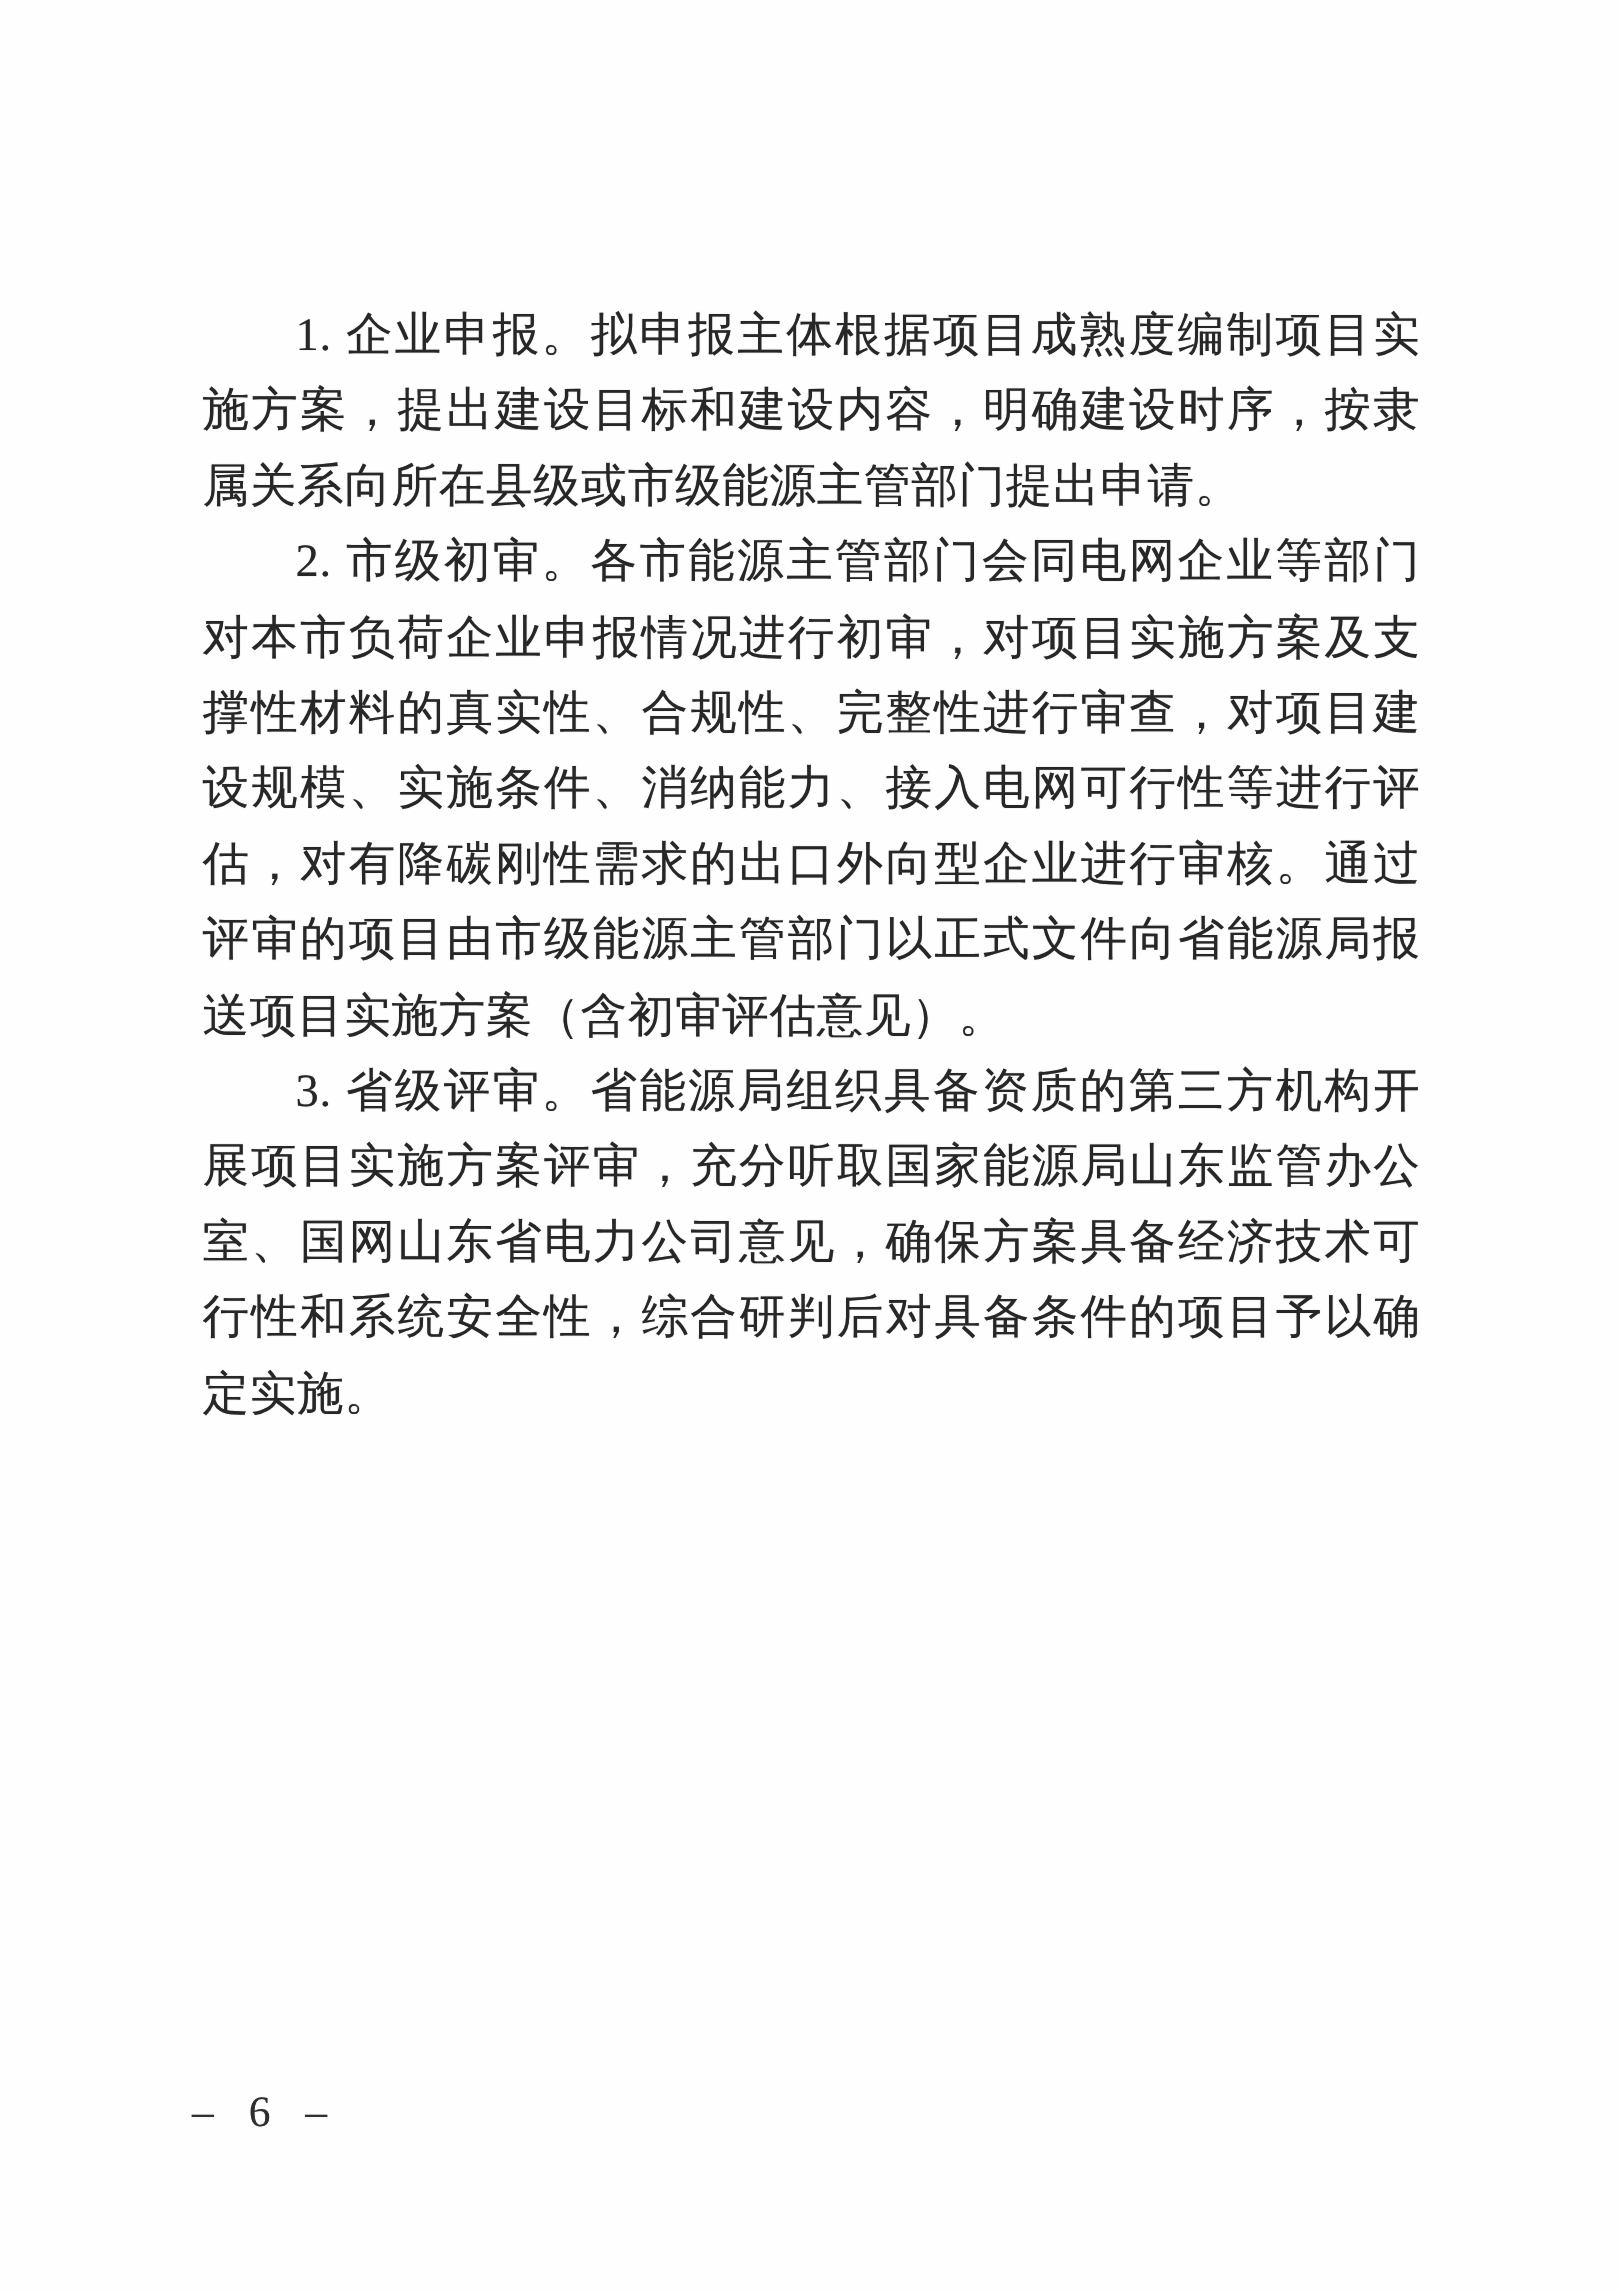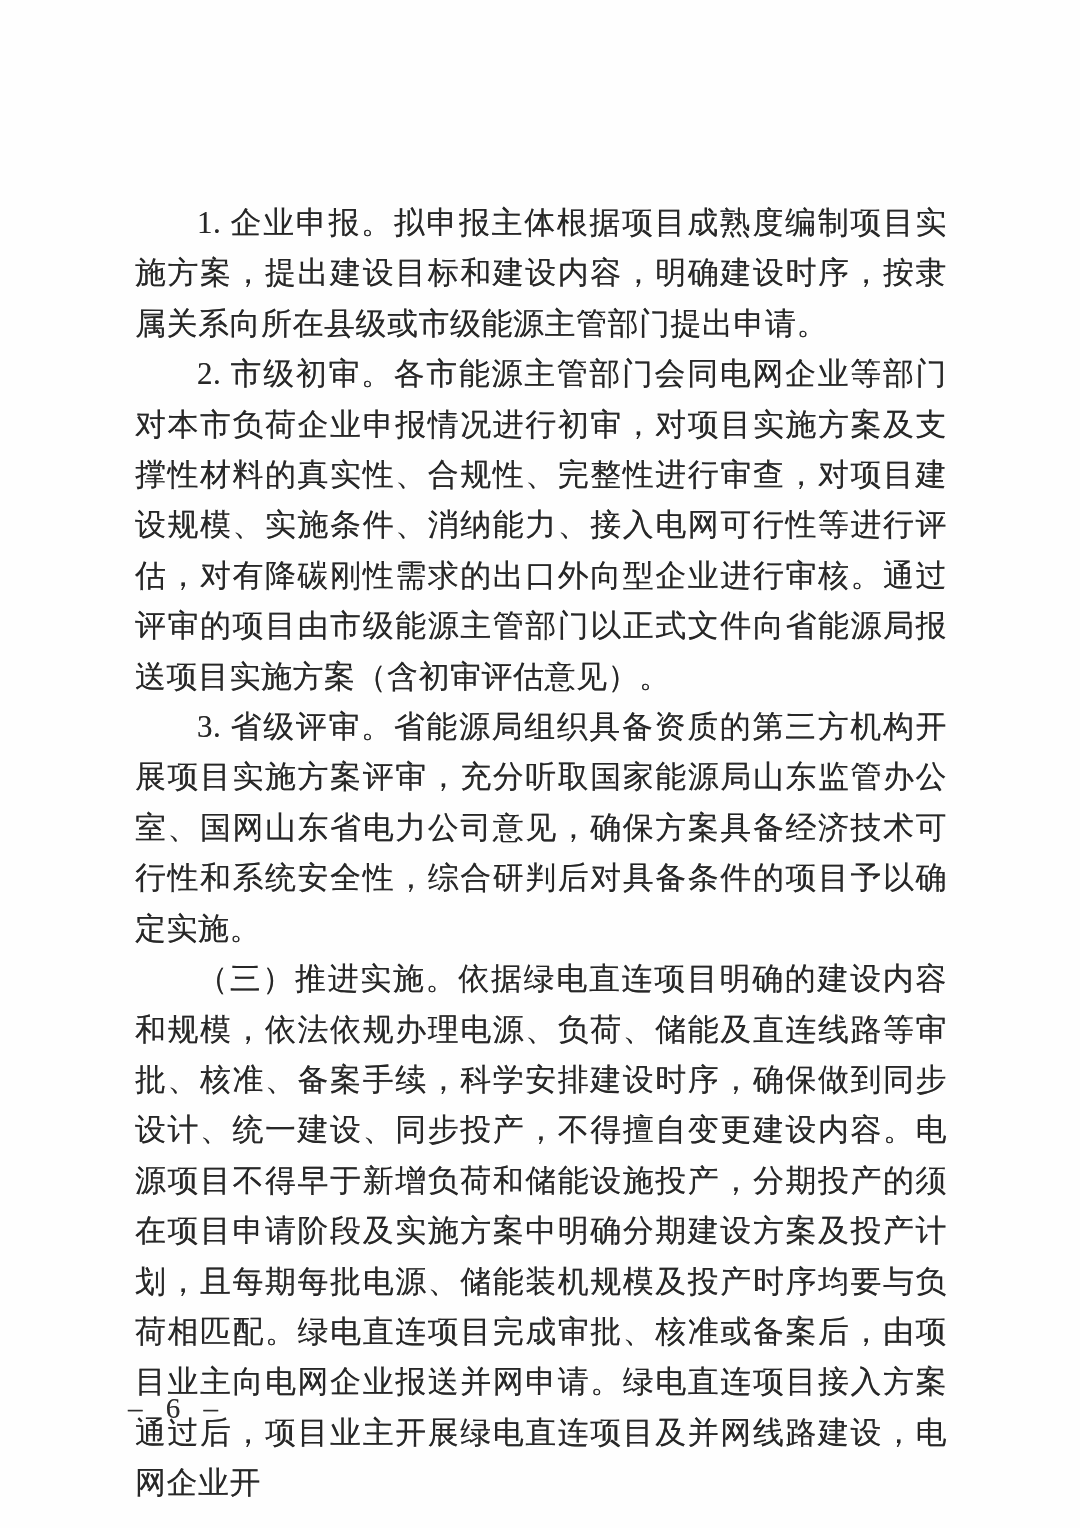--- a/index.html
+++ b/index.html
@@ -48,19 +48,18 @@
   }
 </style>
 </head>
 <body>
 
 <div class="page">
   <main class="content">
     <p class="para">1. 企业申报。拟申报主体根据项目成熟度编制项目实施方案，提出建设目标和建设内容，明确建设时序，按隶属关系向所在县级或市级能源主管部门提出申请。</p>
     <p class="para">2. 市级初审。各市能源主管部门会同电网企业等部门对本市负荷企业申报情况进行初审，对项目实施方案及支撑性材料的真实性、合规性、完整性进行审查，对项目建设规模、实施条件、消纳能力、接入电网可行性等进行评估，对有降碳刚性需求的出口外向型企业进行审核。通过评审的项目由市级能源主管部门以正式文件向省能源局报送项目实施方案（含初审评估意见）。</p>
     <p class="para">3. 省级评审。省能源局组织具备资质的第三方机构开展项目实施方案评审，充分听取国家能源局山东监管办公室、国网山东省电力公司意见，确保方案具备经济技术可行性和系统安全性，综合研判后对具备条件的项目予以确定实施。</p>
-    <p class="para">（三）推进实施。依据绿电直连项目明确的建设内容和规模，依法依规办理电源、负荷、储能及直连线路等审批、核准、备案手续，科学安排建设时序，确保做到同步设计、统一建设、同步投产，不得擅自变更建设内容。电源项目不得早于新增负荷和储能设施投产，分期投产的须在项目申请阶段及实施方案中明确分期建设方案及投产计划，且每期每批电源、储能装机规模及投产时序均要与负荷相匹配。绿电直连项目完成审批、核准或备案后，由项目业主向电网企业报送并网申请。绿电直连项目接入方案通过后，项目业主开展绿电直连项目及并网线路建设，电网企业开</p>
   </main>
 
   <div class="footer">
     <span>– 6 –</span>
   </div>
 </div>
 
 </body></html>

